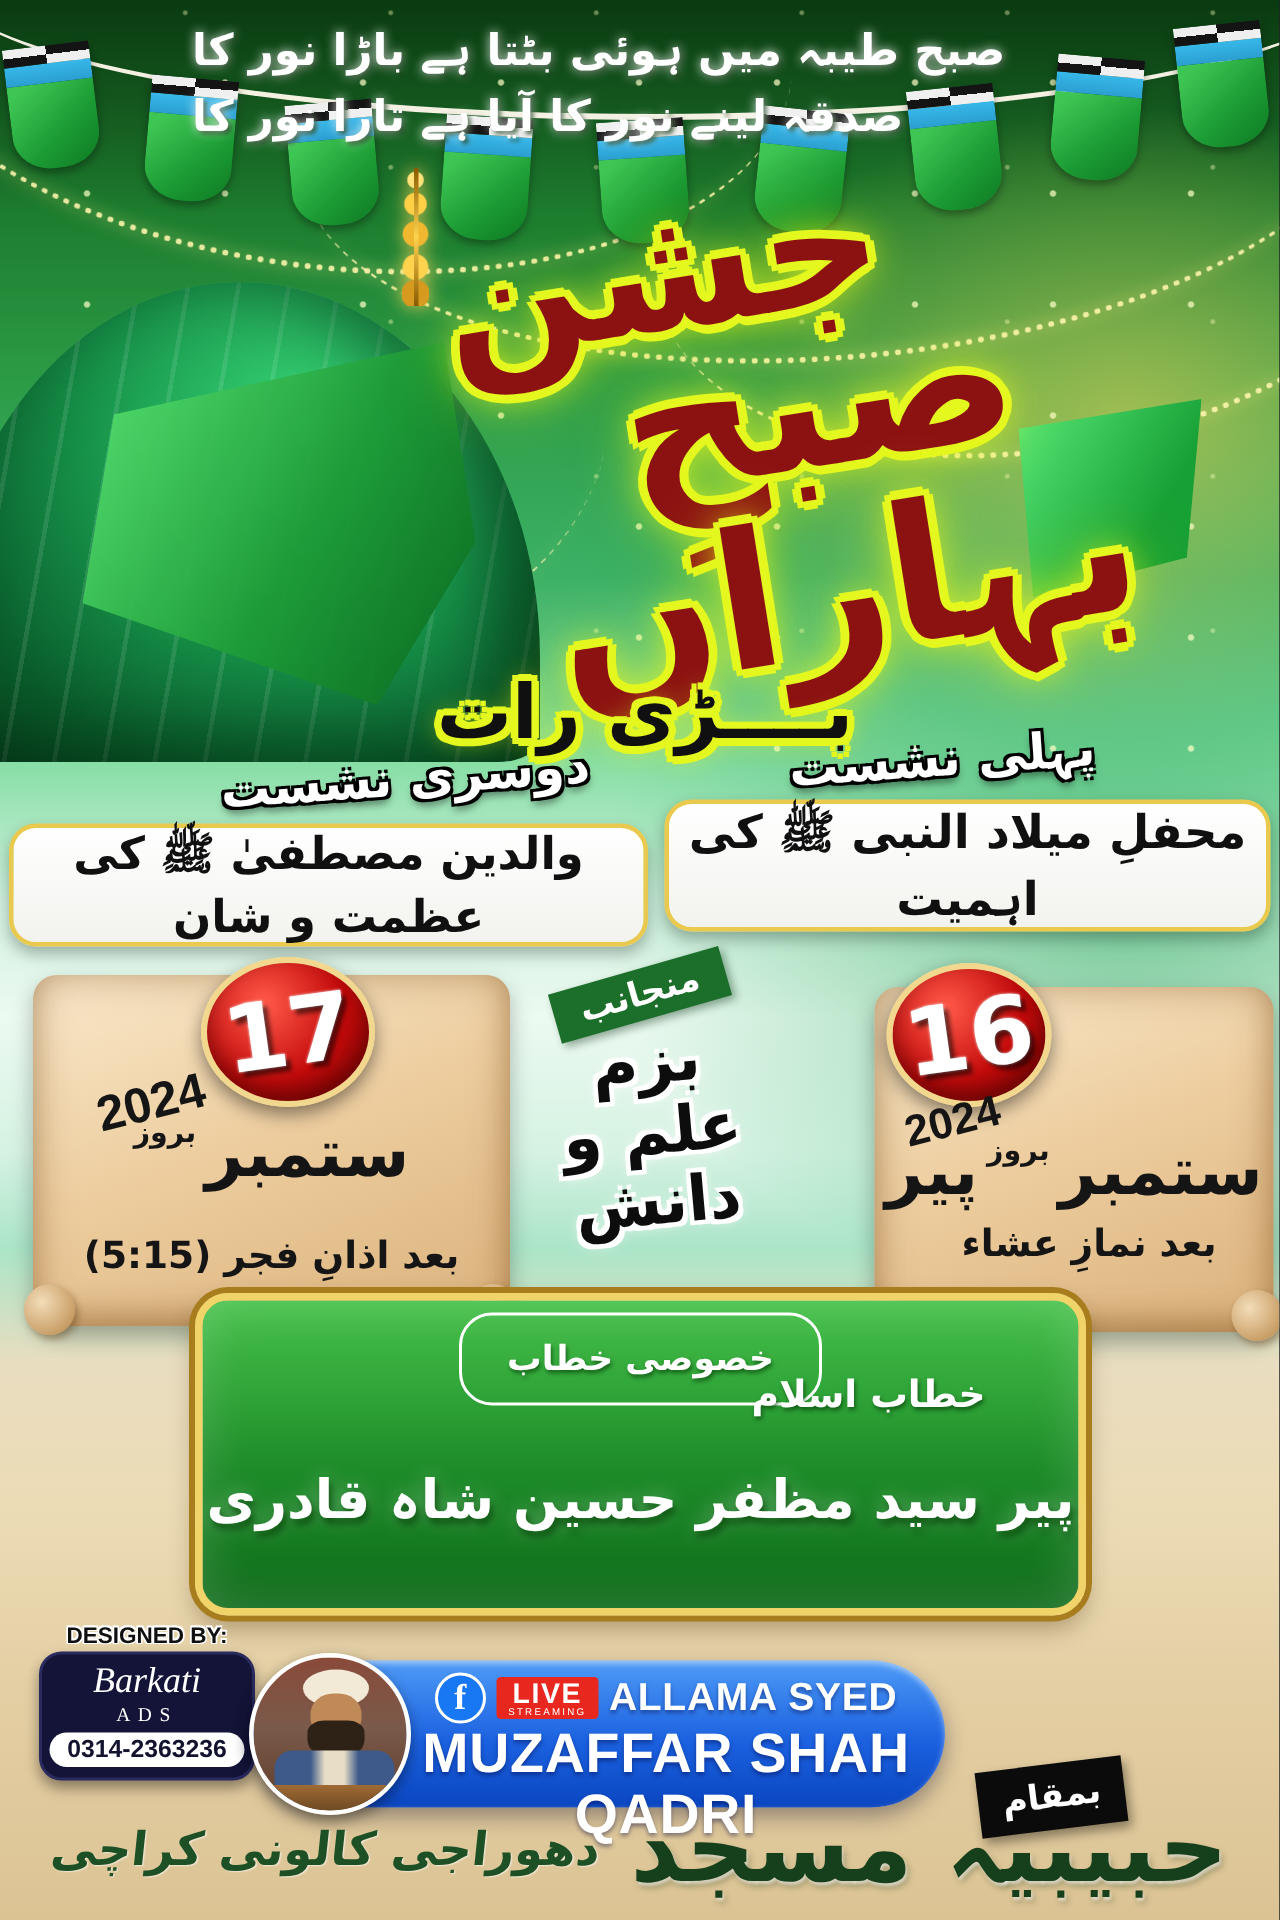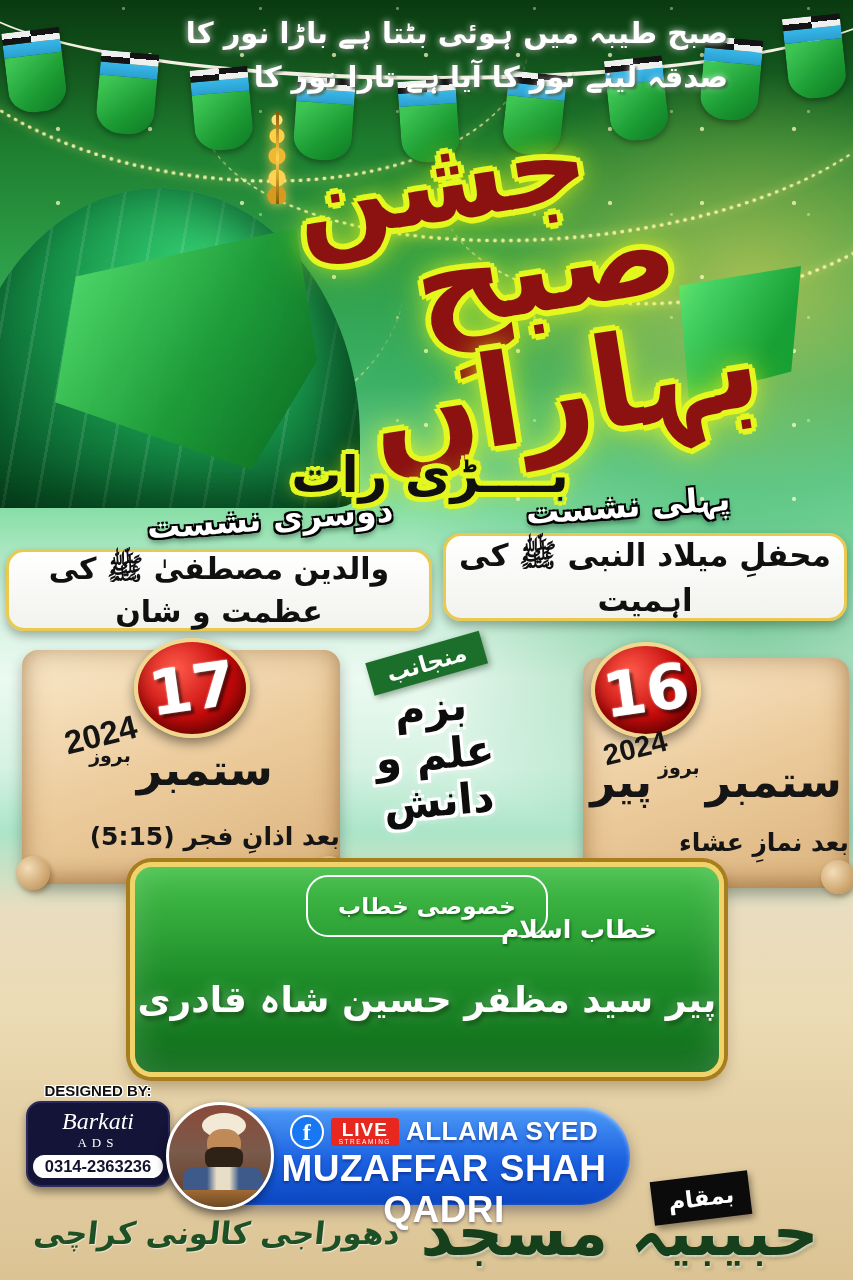--- a/index.html
+++ b/index.html
@@ -48,21 +48,21 @@
       radial-gradient(circle at 9px 84px, #d69a20 0 9px, transparent 10px);
     filter:drop-shadow(0 0 6px rgba(255,210,90,.8));}
   .big-flag{ position:absolute; left:55px; top:228px; width:262px; height:242px;
     background:linear-gradient(120deg,#55e070 5%,#1f9c39 55%,#0c6e22 95%);
     clip-path:polygon(8% 20%, 92% 0%, 100% 55%, 75% 100%, 0% 72%);
     filter:drop-shadow(4px 6px 8px rgba(0,30,0,.4)); opacity:.96;}
   .small-flag{ position:absolute; right:52px; top:266px; width:122px; height:132px;
     background:linear-gradient(120deg,#5ae878,#17a035 70%);
     clip-path:polygon(0 15%, 100% 0, 92% 80%, 8% 100%);
     filter:drop-shadow(3px 4px 6px rgba(0,30,0,.4));}
-  .couplet{ position:absolute; left:128px; top:12px; width:600px; text-align:right;
+  .couplet{ position:absolute; left:128px; top:12px; width:600px; text-align:left;
     direction:rtl; color:#fff; font-weight:bold; font-size:29px; line-height:1.5;
     text-shadow:0 0 7px rgba(255,255,255,.85), 2px 2px 3px rgba(0,40,0,.85);}
   .title-block{ position:absolute; left:255px; top:110px; width:585px;
     transform:rotate(-9deg); text-align:center; direction:rtl;}
   .title-word{ color:#8c1212; font-weight:bold; line-height:1;
     text-shadow:
       -4px -4px 0 #e4f71e, 4px -4px 0 #e4f71e, -4px 4px 0 #e4f71e, 4px 4px 0 #e4f71e,
       -6px 0 0 #e4f71e, 6px 0 0 #e4f71e, 0 -6px 0 #e4f71e, 0 6px 0 #e4f71e,
       0 0 24px rgba(230,247,30,.95), 0 0 46px rgba(230,247,30,.6);}
   .title-w1{ font-size:112px; text-align:left; padding-left:55px;}
@@ -104,23 +104,23 @@
     font-family:"Liberation Sans", sans-serif;}
   .year-right{ left:20px; top:74px; font-size:29px;}
   .year-left{ left:42px; top:66px; font-size:33px;}
   .scroll-main{ position:absolute; left:0; right:0; display:flex; direction:rtl; align-items:flex-end;
     justify-content:center; gap:6px; color:#151515; font-weight:bold;}
   .main-right{ top:98px;}
   .main-left{ top:94px;}
   .scroll-month{ font-size:44px; line-height:1;}
   .scroll-prefix{ font-size:19px; padding-bottom:26px;}
   .scroll-weekday{ font-size:44px; line-height:1;}
-  .scroll-time{ position:absolute; left:0; right:0; direction:rtl;
+  .scroll-time{ position:absolute; left:0; right:0; text-align:center; direction:rtl;
     color:#151515; font-weight:bold; font-size:25px;}
-  .time-right{ top:170px;padding-left:20px;}
+  .time-right{ top:156px;padding-left:20px;}
   .time-left{ top:172px;}
   .organizer{ position:absolute; left:342px; top:646px; width:182px; text-align:center; transform:rotate(-5deg);}
   .org-ribbon{ display:inline-block; background:#1b6f2a; color:#fff; font-size:23px; font-weight:bold;
     direction:rtl; padding:4px 18px; transform:rotate(-11deg); box-shadow:2px 3px 6px rgba(0,40,10,.4);}
   .org-line{ direction:rtl; font-size:42px; font-weight:bold; line-height:1.12; color:#0d0d0d;
     text-shadow:-3px -3px 0 #fff, 3px -3px 0 #fff, -3px 3px 0 #fff, 3px 3px 0 #fff, 0 0 10px #fff;}
   .org-lines{ margin-top:4px;}
   .speaker-banner{ position:absolute; left:130px; top:862px; width:594px; height:215px;
     border-radius:22px; border:5px solid #f1d469;
     background:linear-gradient(180deg,#46c14b 0%,#1d8c28 55%,#0f6b1a 100%);

